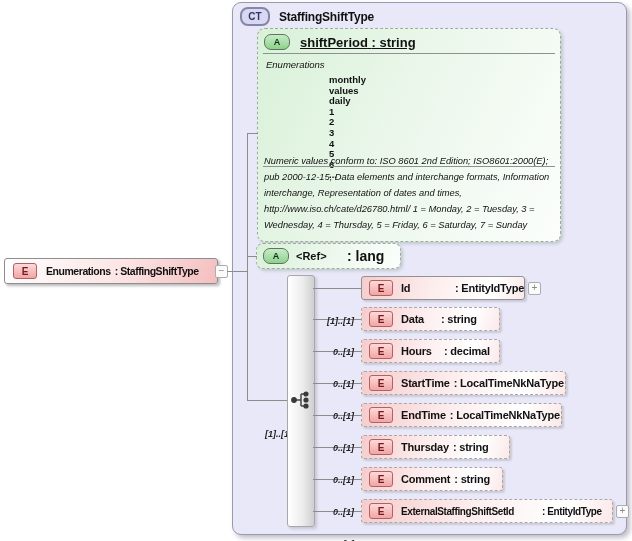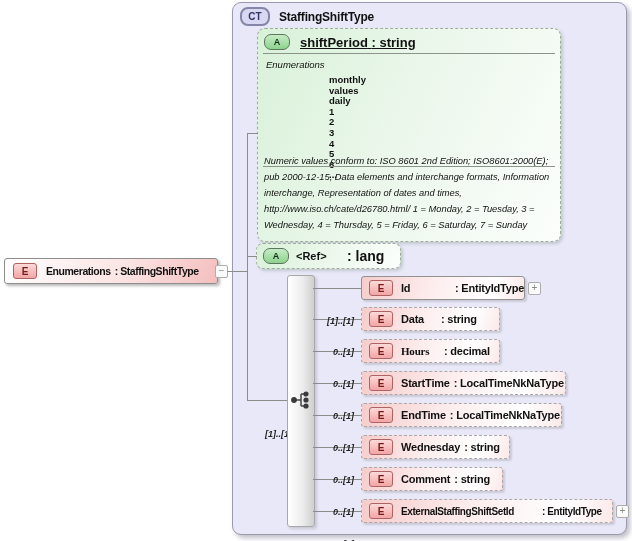--- a/index.html
+++ b/index.html
@@ -39,21 +39,21 @@
           box-shadow:2px 2px 2px rgba(0,0,0,.13);display:flex;align-items:center;gap:8px;
           padding-left:7px;box-sizing:border-box;white-space:nowrap;}
   .el-box.solid{border-style:solid;border-color:#929292;}
   .badge-e{width:22px;height:14px;border:1px solid #b06262;border-radius:3px;
            background:linear-gradient(#fcd9d9,#f1a6a6);color:#7a1a1a;font-size:10px;font-weight:bold;
            display:flex;align-items:center;justify-content:center;flex:0 0 auto;}
   .el-text{font-size:11px;font-weight:bold;letter-spacing:-0.2px;display:flex;}
   .el-text.tight{font-size:10px;letter-spacing:-0.4px;gap:24px;}
   .nm-a{display:inline-block;min-width:54px;}
   .nm-b{display:inline-block;min-width:40px;}
-  .nm-c{display:inline-block;min-width:43px;font-family:Liberation Serif, serif;}
+  .nm-c{display:inline-block;min-width:43px;}
   .nm-d{display:inline-block;margin-right:4px;}
 
   .root-el{position:absolute;left:4px;top:258px;width:214px;height:26px;border:1px solid #8e8e8e;border-radius:3px;
            background:linear-gradient(115deg,#ffffff,#fce4e4 55%,#f4bebe);box-shadow:2px 2px 3px rgba(0,0,0,.28);
            display:flex;align-items:center;gap:9px;padding-left:8px;box-sizing:border-box;white-space:nowrap;}
   .root-text{font-size:10.5px;font-weight:bold;letter-spacing:-0.45px;}
 
   
   .hl{position:absolute;height:1px;background:#8c8c8c;}
   .vl{position:absolute;width:1px;background:#8c8c8c;}
@@ -186,21 +186,21 @@
     <span class="badge-e">E</span>
     <span class="el-text">
         <span class="nm-d">EndTime</span>
         <span>: LocalTimeNkNaType</span>
       </span>
   </div>
 
   <div class="el-box pnk" style="left:361px;top:435px;width:149px;">
     <span class="badge-e">E</span>
     <span class="el-text">
-        <span class="nm-d">Wednesday</span>
+        <span class="nm-d">Thursday</span>
         <span>: string</span>
       </span>
   </div>
 
   <div class="el-box pnk" style="left:361px;top:467px;width:142px;">
     <span class="badge-e">E</span>
     <span class="el-text">
         <span class="nm-d">Comment</span>
         <span>: string</span>
       </span>

